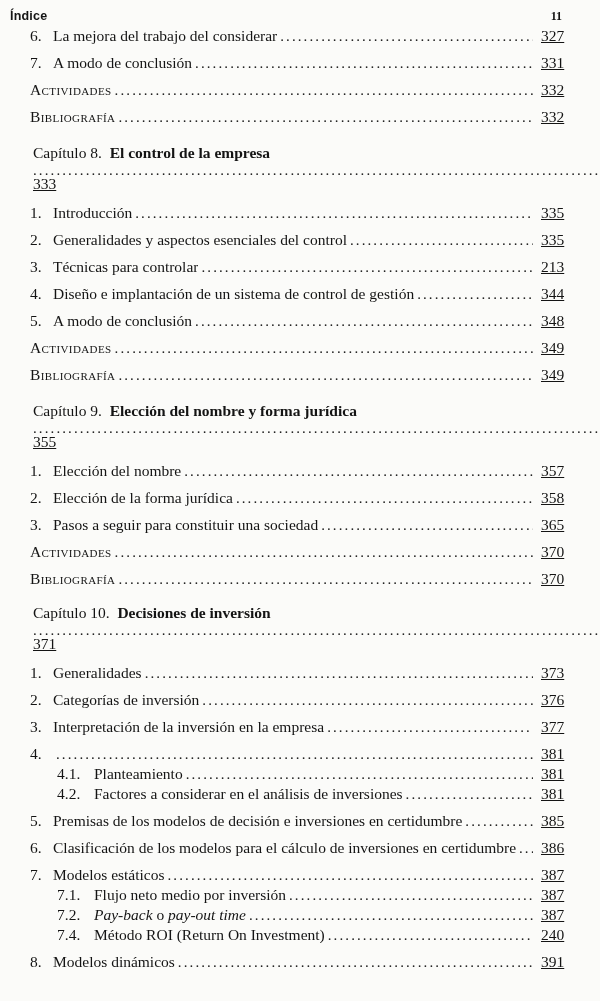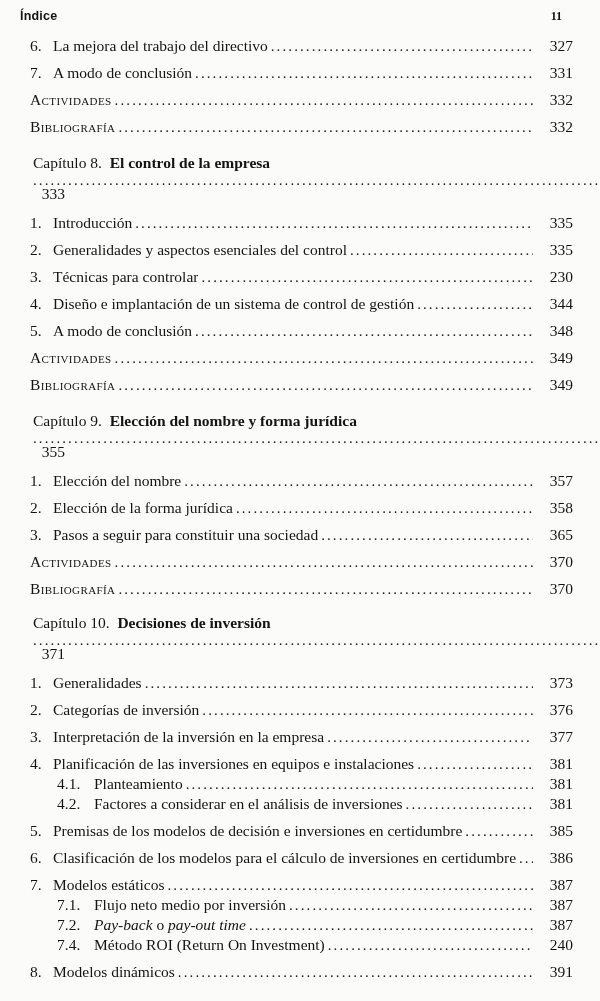--- a/index.html
+++ b/index.html
@@ -15,22 +15,22 @@
     height: 1001px;
     box-sizing: border-box;
     font-family: "Liberation Serif", serif;
     color: #141414;
     position: relative;
   }
   .running-header {
     display: flex;
     justify-content: space-between;
     align-items: baseline;
-    padding: 9px 38px 0 20px;
-    margin-bottom: 13px;
+    padding: 9px 38px 0 10px;
+    margin-bottom: 3px;
   }
   .running-header .hleft {
     font-family: "Liberation Sans", sans-serif;
     font-weight: 700;
     font-size: 12.5px;
     letter-spacing: 0.2px;
   }
   .running-header .hright {
     font-weight: 700;
     font-size: 12px;
@@ -68,21 +68,21 @@
     white-space: nowrap;
     margin-left: 3px;
     margin-right: 8px;
     color: #1c1c1c;
   }
   .leader::after {
     content: "........................................................................................................................................................................................................";
     letter-spacing: 2.1px;
     font-size: 15px;
   }
-  .pagenum { flex: 0 0 auto; min-width: 32px; text-align: right; }
+  .pagenum { flex: 0 0 auto; min-width: 32px; text-align: left; text-decoration: underline; }
 
   .block.part {
     text-align: center;
     margin-top: 34px;
     margin-bottom: 2px;
   }
   .part-kicker {
     font-variant: small-caps;
     font-weight: 700;
     font-size: 15px;
@@ -110,21 +110,21 @@
 
 <div class="page">
   <div class="running-header">
     <span class="hleft">Índice</span>
     <span class="hright">11</span>
   </div>
   <div id="toc-root">
       <div class="block">
         <div class="entry item">
           <span class="num">6.</span>
-          <span class="title">La mejora del trabajo del directivo</span>
+          <span class="title">La mejora del trabajo del considerar</span>
           <span class="leader"></span>
           <span class="pagenum">327</span>
         </div>
         <div class="entry item">
           <span class="num">7.</span>
           <span class="title">A modo de conclusión</span>
           <span class="leader"></span>
           <span class="pagenum">331</span>
         </div>
         <div class="entry smallcaps">
@@ -153,21 +153,21 @@
         <div class="entry item">
           <span class="num">2.</span>
           <span class="title">Generalidades y aspectos esenciales del control</span>
           <span class="leader"></span>
           <span class="pagenum">335</span>
         </div>
         <div class="entry item">
           <span class="num">3.</span>
           <span class="title">Técnicas para controlar</span>
           <span class="leader"></span>
-          <span class="pagenum">230</span>
+          <span class="pagenum">213</span>
         </div>
         <div class="entry item">
           <span class="num">4.</span>
           <span class="title">Diseño e implantación de un sistema de control de gestión</span>
           <span class="leader"></span>
           <span class="pagenum">344</span>
         </div>
         <div class="entry item">
           <span class="num">5.</span>
           <span class="title">A modo de conclusión</span>
@@ -239,21 +239,20 @@
           <span class="pagenum">376</span>
         </div>
         <div class="entry item">
           <span class="num">3.</span>
           <span class="title">Interpretación de la inversión en la empresa</span>
           <span class="leader"></span>
           <span class="pagenum">377</span>
         </div>
         <div class="entry item">
           <span class="num">4.</span>
-          <span class="title">Planificación de las inversiones en equipos e instalaciones</span>
           <span class="leader"></span>
           <span class="pagenum">381</span>
         </div>
         <div class="entry subitem">
           <span class="num">4.1.</span>
           <span class="title">Planteamiento</span>
           <span class="leader"></span>
           <span class="pagenum">381</span>
         </div>
         <div class="entry subitem">

